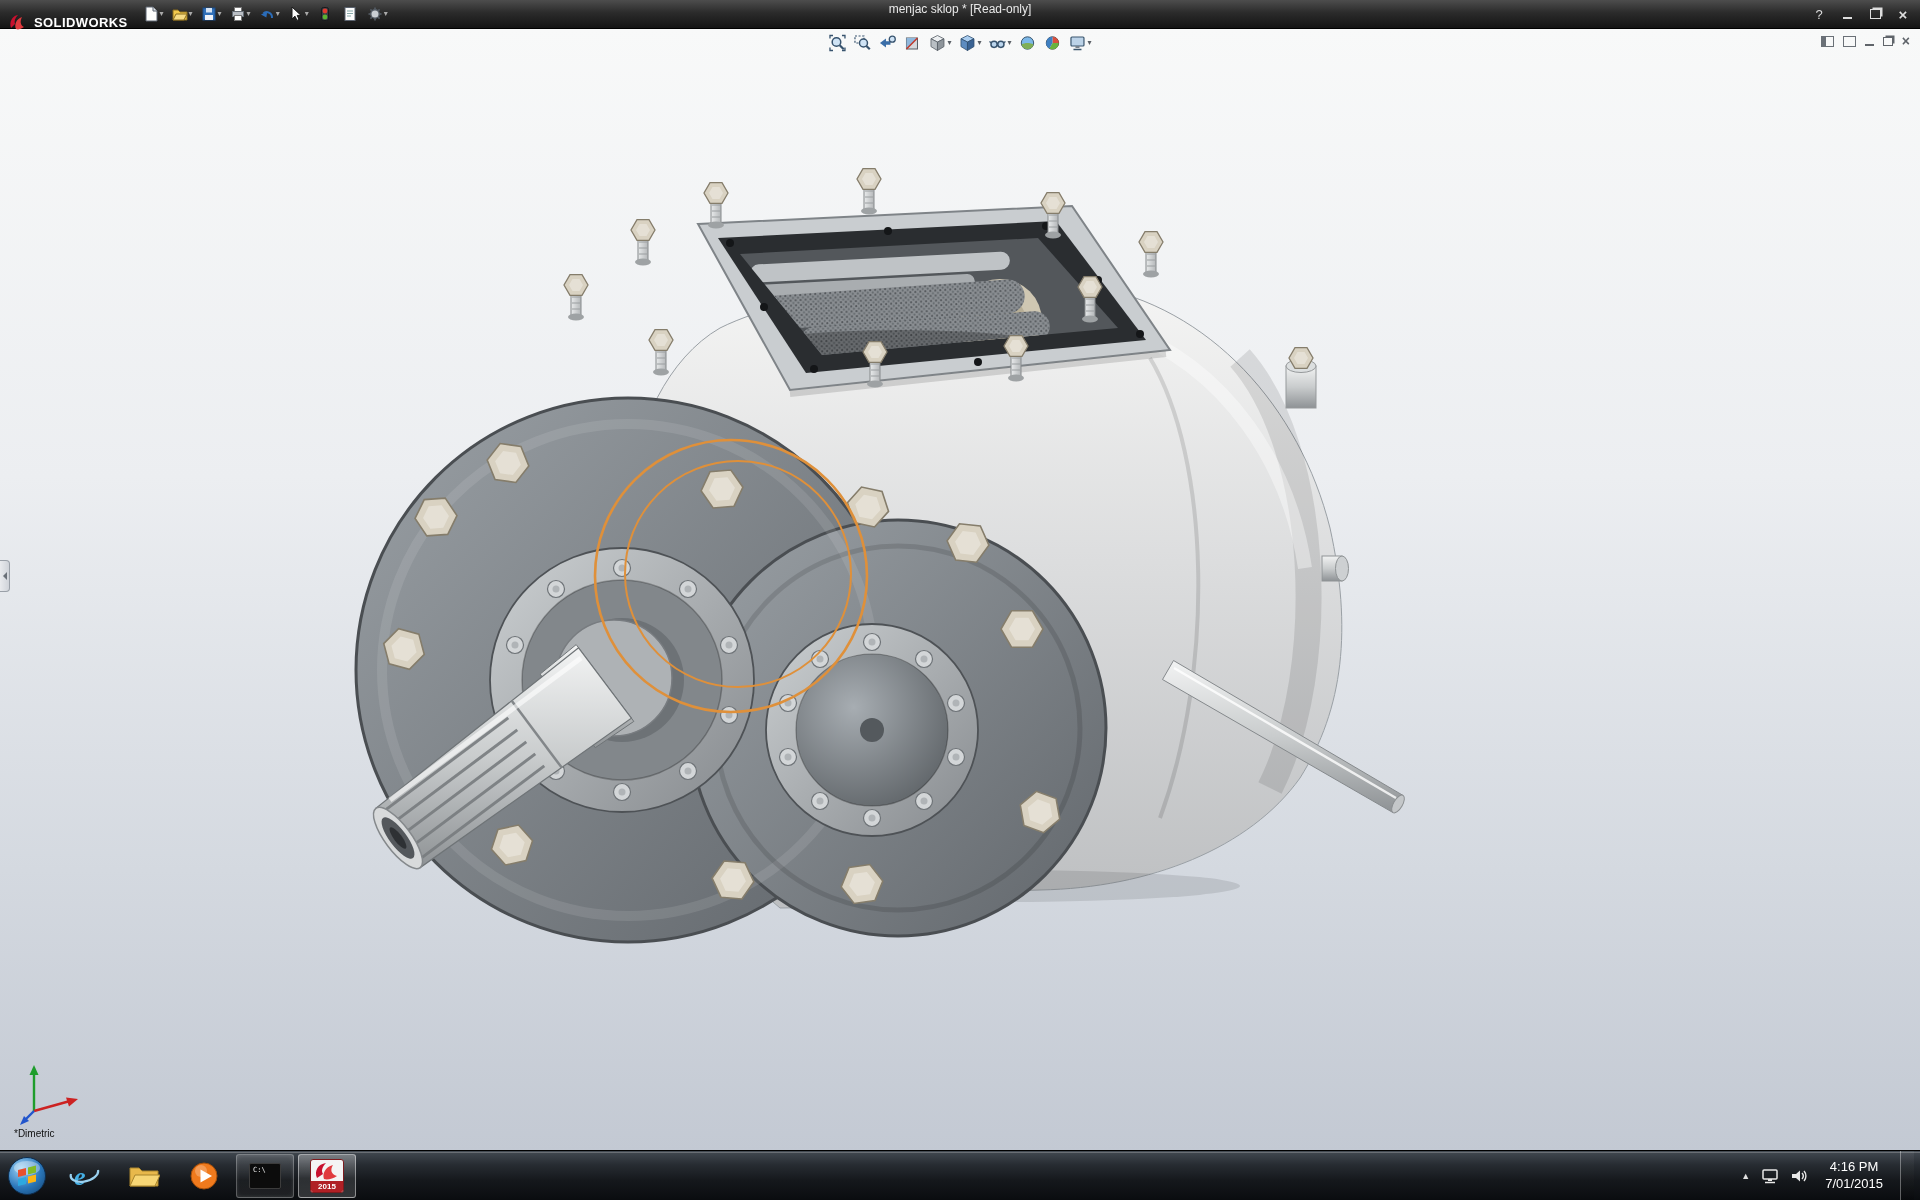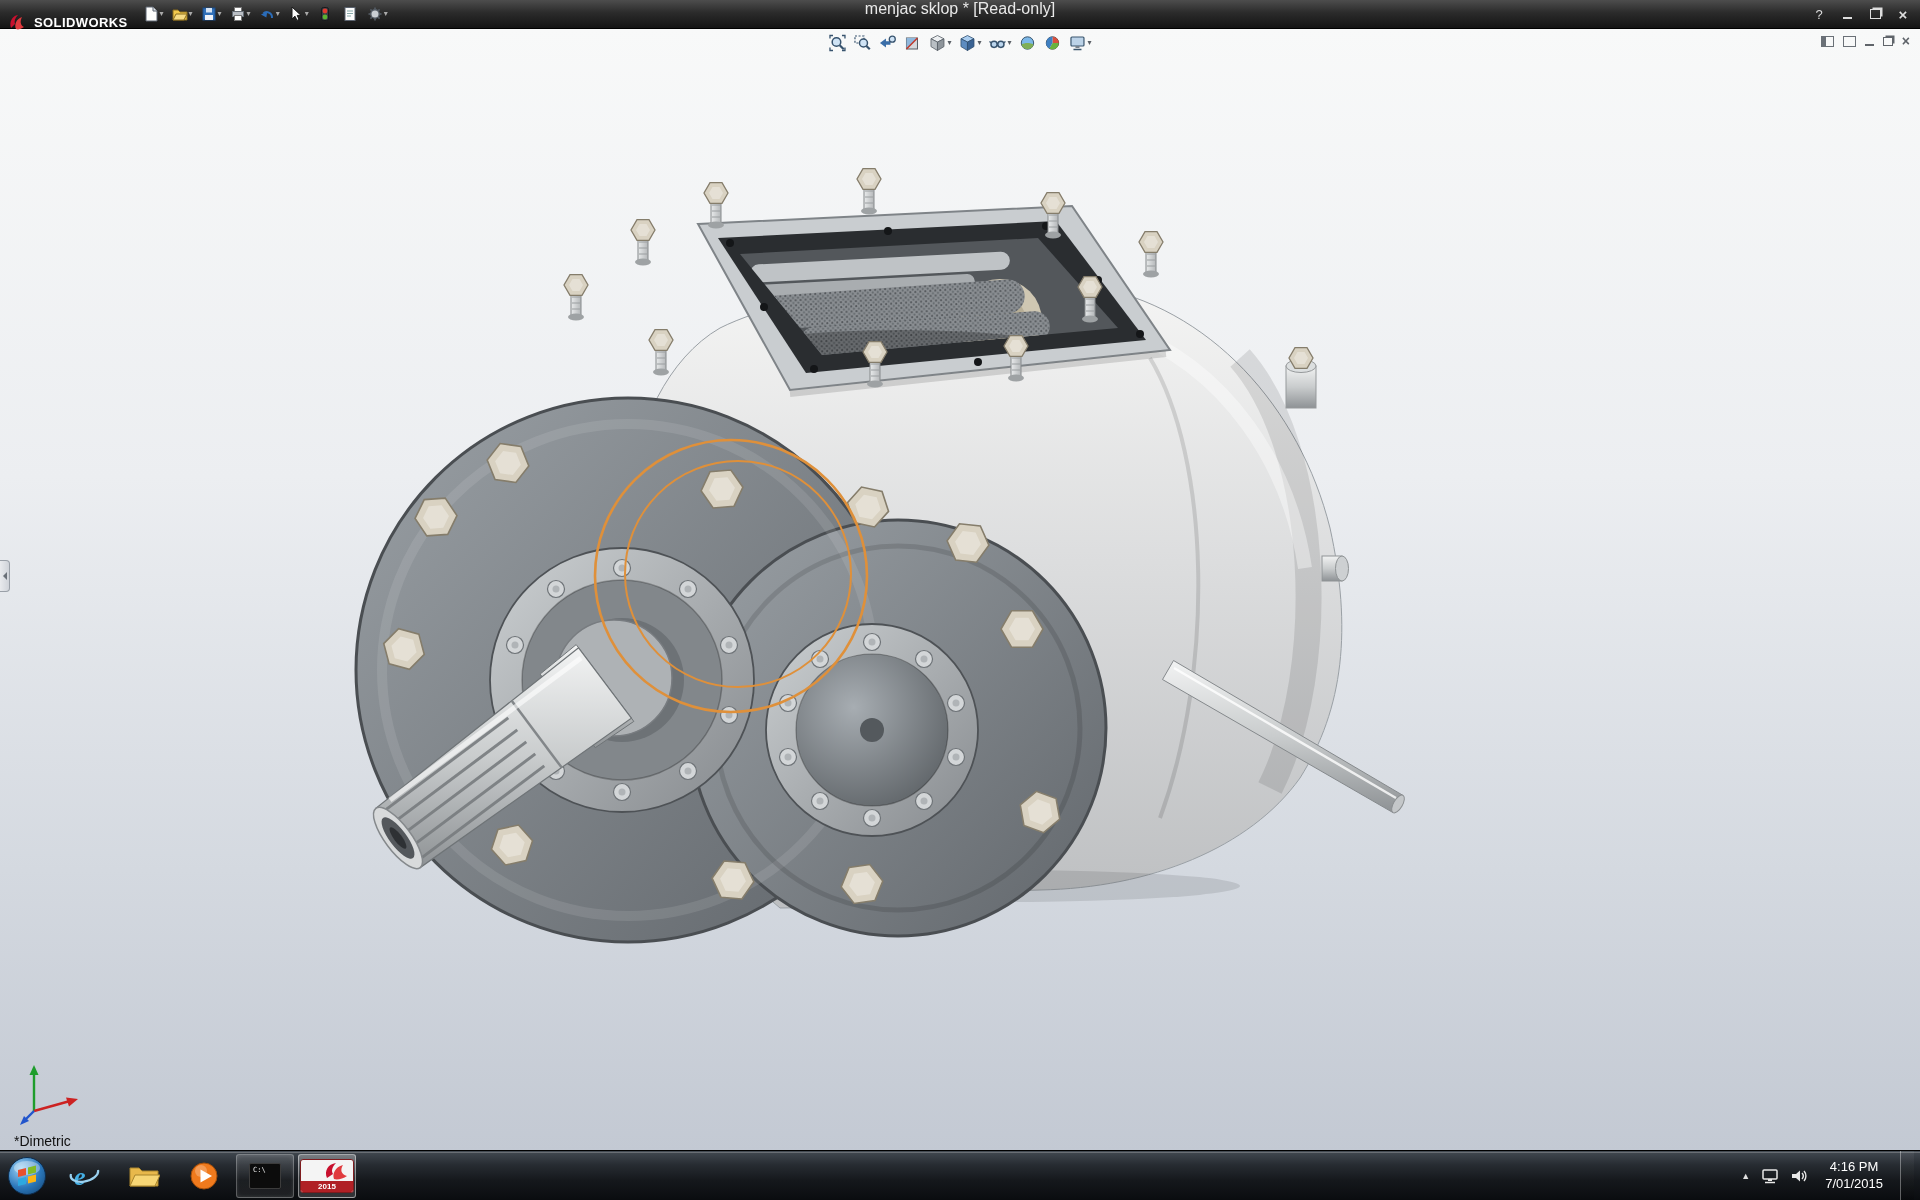--- a/index.html
+++ b/index.html
@@ -16,21 +16,21 @@
     display:flex;align-items:center;color:#eee;z-index:50;
     border-bottom:1px solid #000;
   }
   .brand{display:flex;align-items:center;gap:6px;padding:0 12px 0 8px;height:100%;cursor:pointer;margin-top:16px;}
   .brand-text{font-size:13px;font-weight:bold;letter-spacing:.4px;color:#fff;}
   .tb-strip{display:flex;align-items:center;gap:2px;}
   .tb-btn{display:flex;align-items:center;gap:1px;padding:2px 3px;border-radius:2px;}
   .caret{font-size:8px;color:#aaa;line-height:1;}
   .tb-title{
     position:absolute;left:50%;top:0;transform:translateX(-50%);
-    height:17px;display:flex;align-items:center;font-size:16px;color:#e9e9e9;white-space:nowrap;
+    height:17px;display:flex;align-items:center;font-size:12px;color:#e9e9e9;white-space:nowrap;
   }
   .win-controls{margin-left:auto;display:flex;align-items:center;gap:14px;padding-right:10px;}
   .win-btn{display:flex;align-items:center;justify-content:center;color:#ddd;font-size:13px;min-width:14px;height:16px;}
   .min-glyph{display:inline-block;width:9px;border-bottom:2px solid #ddd;height:7px;}
   .restore-glyph{display:inline-block;width:9px;height:8px;border:1.5px solid #ddd;box-shadow:2px -2px 0 -0.5px #ddd;}
   .close-glyph{font-size:15px;font-weight:bold;line-height:1;}
 
   
   .viewport{
     position:absolute;top:28px;left:0;right:0;bottom:49px;
@@ -58,21 +58,21 @@
 
   .left-tab{
     position:absolute;left:0;top:532px;width:9px;height:30px;
     background:linear-gradient(90deg,#e8eaed,#cfd3d9);
     border:1px solid #9aa0a8;border-left:none;border-radius:0 4px 4px 0;
     display:flex;align-items:center;justify-content:center;
   }
   .left-tab i{display:block;width:0;height:0;border-top:4px solid transparent;border-bottom:4px solid transparent;border-right:4px solid #6a7078;}
 
   .orientation{
-    position:absolute;left:14px;bottom:2px;font-size:14px;color:#101010;
+    position:absolute;left:14px;bottom:12px;font-size:10px;color:#101010;
   }
   .triad{position:absolute;left:20px;bottom:26px;width:64px;height:66px;}
 
   
   .taskbar{
     position:absolute;left:0;right:0;bottom:0;height:49px;
     background:linear-gradient(#434a52 0%,#272c32 28%,#15181c 60%,#0a0c0f 100%);
     border-top:1px solid #000;display:flex;align-items:center;z-index:60;
   }
   .taskbar::before{content:"";position:absolute;top:1px;left:0;right:0;height:1px;background:rgba(255,255,255,.22);}
@@ -85,21 +85,21 @@
     border:1px solid rgba(255,255,255,.28);
     background:linear-gradient(rgba(255,255,255,.14),rgba(255,255,255,.03) 60%,rgba(255,255,255,.08));
     box-shadow:inset 0 0 4px rgba(255,255,255,.12);
   }
   .task-item.active{
     border:1px solid rgba(255,255,255,.45);
     background:linear-gradient(rgba(255,255,255,.32),rgba(255,255,255,.10) 55%,rgba(255,255,255,.16));
   }
   .cmd-ico{width:30px;height:24px;background:#0c0c0c;border:1px solid #3c3c3c;border-radius:2px;position:relative;}
   .cmd-label{position:absolute;top:2px;left:3px;font-family:"DejaVu Sans Mono",monospace;font-size:7px;color:#e8e8e8;}
-  .sw-ico{width:32px;height:32px;background:#f4f4f4;border-radius:3px;position:relative;overflow:hidden;border:1px solid #7e1b1e;padding-left:20px;}
+  .sw-ico{width:32px;height:32px;background:#f4f4f4;border-radius:3px;position:relative;overflow:hidden;border:1px solid #7e1b1e;}
   .sw-badge{position:absolute;left:0;right:0;bottom:0;background:#b02025;color:#fff;font-size:8px;font-weight:bold;text-align:center;line-height:11px;}
   .tray{margin-left:auto;display:flex;align-items:center;gap:11px;padding-right:6px;height:100%;}
   .tray-chevron{color:#e0e0e0;font-size:9px;}
   .clock{color:#fff;font-size:13px;text-align:center;line-height:1.3;padding:0 6px;}
   .show-desktop{width:13px;height:49px;border-left:1px solid rgba(255,255,255,.35);background:linear-gradient(rgba(255,255,255,.06),rgba(0,0,0,.2));}
 </style>
 </head>
 <body>
 
 <div class="titlebar">

